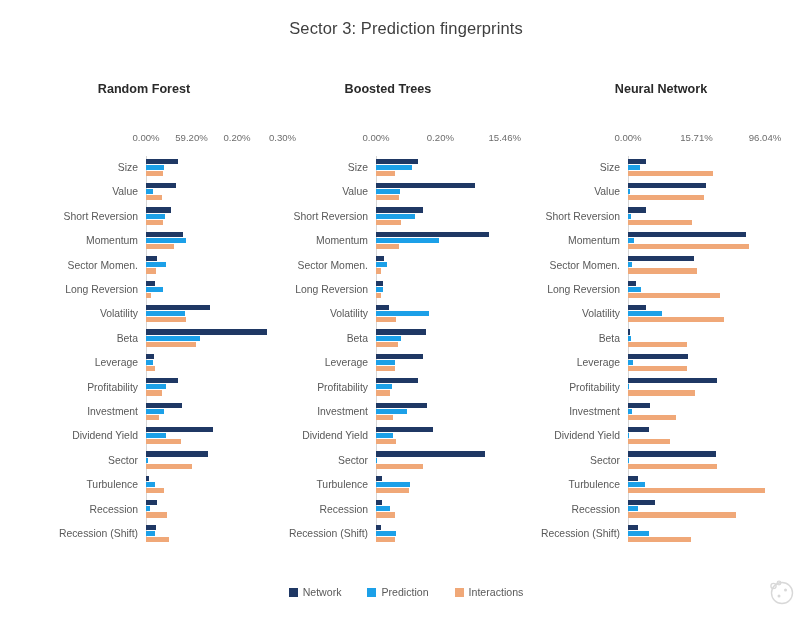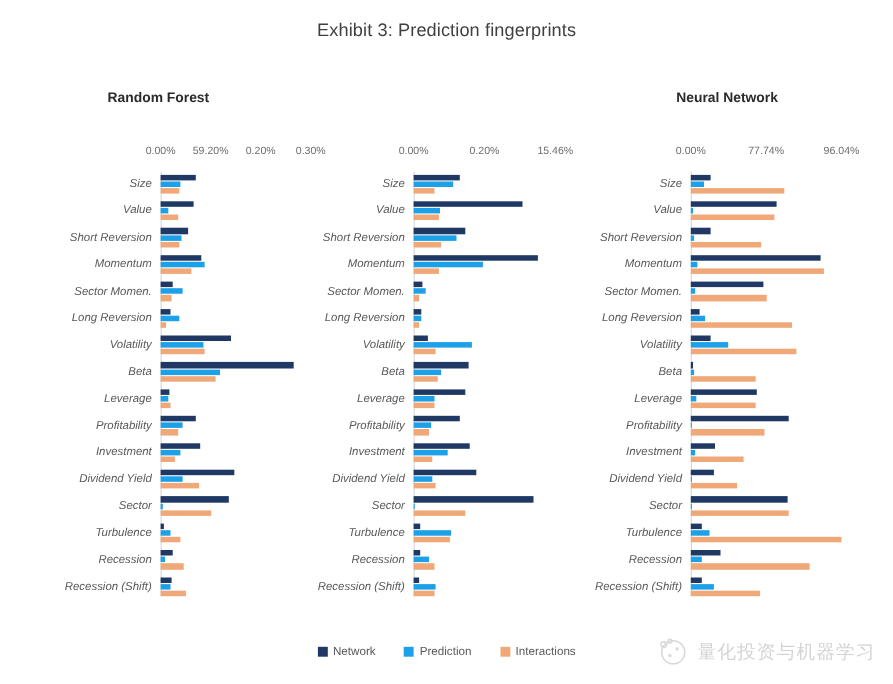--- a/index.html
+++ b/index.html
@@ -26,21 +26,21 @@
   .axis-row{position:absolute;top:60px;left:0;width:100%;height:16px;}
   .tick-label{
     position:absolute;top:0;font-size:9.6px;color:#6d6d6d;
     transform:translateX(-50%);white-space:nowrap;
   }
   .plot{position:absolute;left:0;top:84px;width:100%;height:396px;}
   .axis-line{position:absolute;top:0;width:1px;height:386px;background:#d6d6d6;}
   .cat-row{position:absolute;left:0;width:100%;height:24.4px;}
   .cat-label{
     position:absolute;top:4px;font-size:10.4px;color:#595959;
-    text-align:right;white-space:nowrap;line-height:16px;font-style:italic;
+    text-align:right;white-space:nowrap;line-height:16px;
   }
   .bars{position:absolute;top:2.2px;left:0;width:100%;height:20px;}
   .bar{position:absolute;height:5.1px;}
   .bar.linear{top:0.5px;background:#1F3864;}
   .bar.nonlinear{top:6.6px;background:#1CA0E8;}
   .bar.interactions{top:12.7px;background:#F0A878;}
   #legend{
     position:absolute;left:0;top:586px;width:812px;
     display:flex;justify-content:center;align-items:center;gap:26px;
     font-size:10.6px;color:#595959;
@@ -51,21 +51,21 @@
     position:absolute;right:16px;top:570px;height:44px;
     display:flex;align-items:center;gap:8px;opacity:.30;
   }
   #watermark .wm-text{font-size:17px;color:#707070;letter-spacing:1px;
     font-family:"DejaVu Sans",sans-serif;}
   #watermark svg{display:block;}
 </style>
 </head>
 <body>
 
-<div id="chart-title">Exhibit 3: Prediction fingerprints</div>
+<div id="chart-title">Sector 3: Prediction fingerprints</div>
 
 <div class="panel" id="panel-0">
   <div class="panel-title">Random Forest</div>
   <div class="axis-row">
       <span class="tick-label" style="left: 130px;">0.00%</span>
       <span class="tick-label" style="left: 175.5px;">59.20%</span>
       <span class="tick-label" style="left: 221px;">0.20%</span>
       <span class="tick-label" style="left: 266.5px;">0.30%</span>
     </div>
   <div class="plot">
@@ -195,20 +195,21 @@
         <div class="bars">
           <div class="bar linear" style="left: 130px; width: 10.01px; background: rgb(31, 56, 100);"></div>
           <div class="bar nonlinear" style="left: 130px; width: 9.1px; background: rgb(28, 160, 232);"></div>
           <div class="bar interactions" style="left: 130px; width: 22.75px; background: rgb(240, 168, 120);"></div>
         </div>
       </div>
     </div>
 </div>
 
 <div class="panel" id="panel-1">
+  <div class="panel-title">Boosted Trees</div>
   <div class="axis-row">
       <span class="tick-label" style="left: 122px;">0.00%</span>
       <span class="tick-label" style="left: 186.4px;">0.20%</span>
       <span class="tick-label" style="left: 250.8px;">15.46%</span>
     </div>
   <div class="plot">
     <div class="axis-line" style="left: 122px;"></div>
   <div class="cat-row" style="top: 0px;">
         <div class="cat-label" style="right: auto; left: 0px; width: 114px;">Size</div>
         <div class="bars">
@@ -337,21 +338,21 @@
           <div class="bar interactions" style="left: 122px; width: 18.676px; background: rgb(240, 168, 120);"></div>
         </div>
       </div>
     </div>
 </div>
 
 <div class="panel" id="panel-2">
   <div class="panel-title">Neural Network</div>
   <div class="axis-row">
       <span class="tick-label" style="left: 122px;">0.00%</span>
-      <span class="tick-label" style="left: 190.5px;">77.74%</span>
+      <span class="tick-label" style="left: 190.5px;">15.71%</span>
       <span class="tick-label" style="left: 259px;">96.04%</span>
     </div>
   <div class="plot">
     <div class="axis-line" style="left: 122px;"></div>
   <div class="cat-row" style="top: 0px;">
         <div class="cat-label" style="right: auto; left: 0px; width: 114px;">Size</div>
         <div class="bars">
           <div class="bar linear" style="left: 122px; width: 17.81px; background: rgb(31, 56, 100);"></div>
           <div class="bar nonlinear" style="left: 122px; width: 11.645px; background: rgb(28, 160, 232);"></div>
           <div class="bar interactions" style="left: 122px; width: 84.94px; background: rgb(240, 168, 120);"></div>
@@ -496,14 +497,13 @@
   </div>
 
 <div id="watermark">
   <svg width="30" height="30" viewBox="0 0 30 30">
     <circle cx="16" cy="16" r="10.5" fill="none" stroke="#808080" stroke-width="1.4"></circle>
     <circle cx="7.5" cy="9" r="2.6" fill="none" stroke="#808080" stroke-width="1.3"></circle>
     <circle cx="13" cy="6" r="1.8" fill="none" stroke="#808080" stroke-width="1.3"></circle>
     <circle cx="19.5" cy="13" r="1.5" fill="#808080"></circle>
     <circle cx="13" cy="19" r="1.5" fill="#808080"></circle>
   </svg>
-  <span class="wm-text">量化投资与机器学习</span>
 </div>
 
 </body></html>

